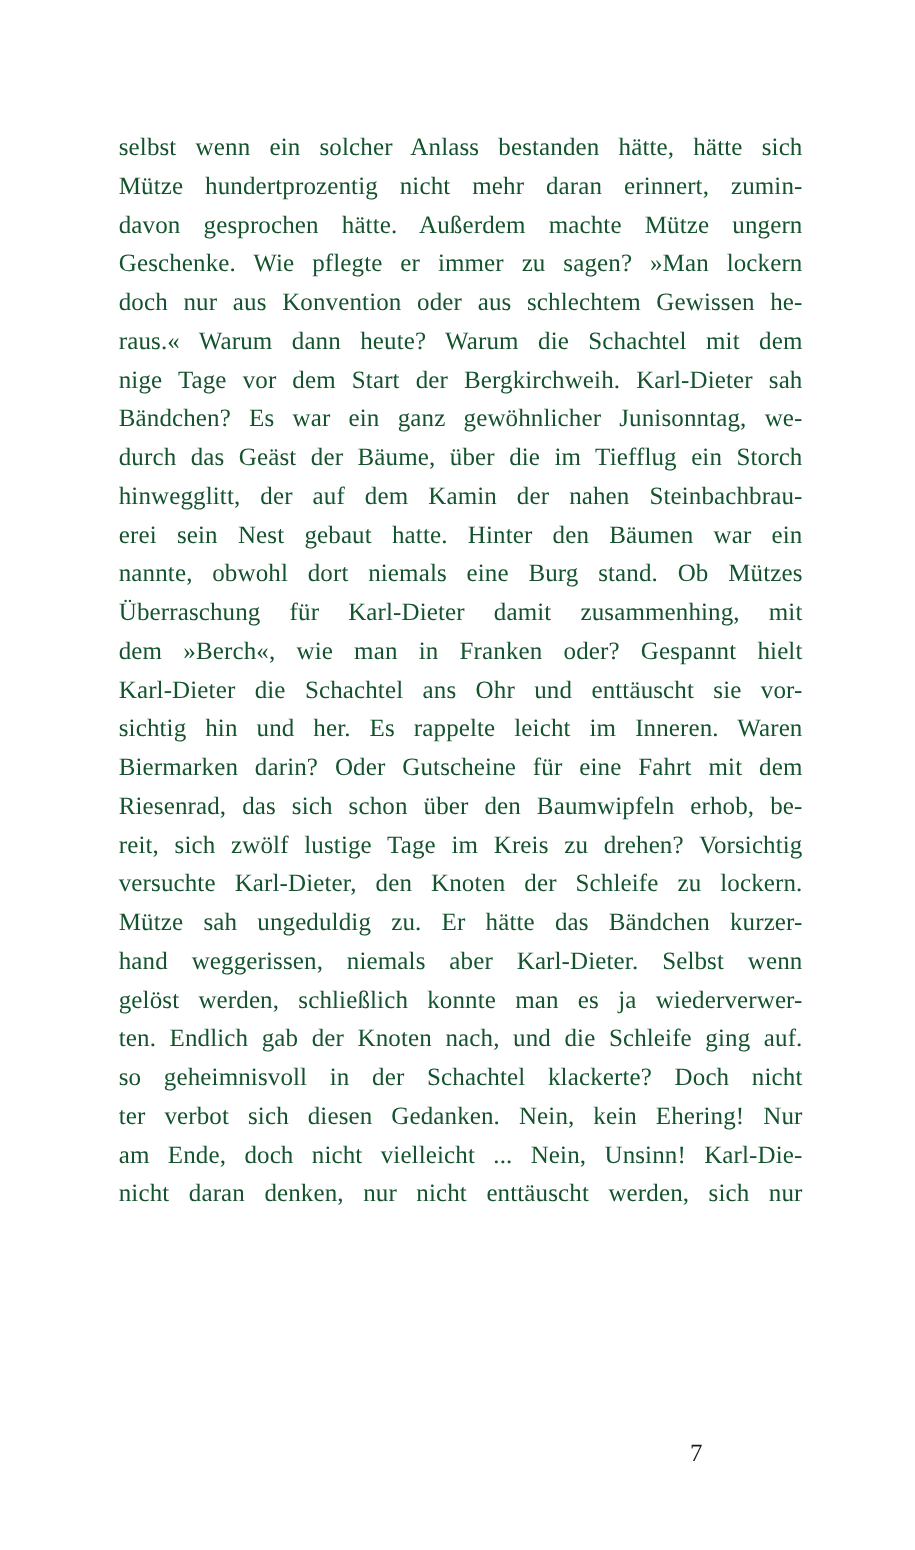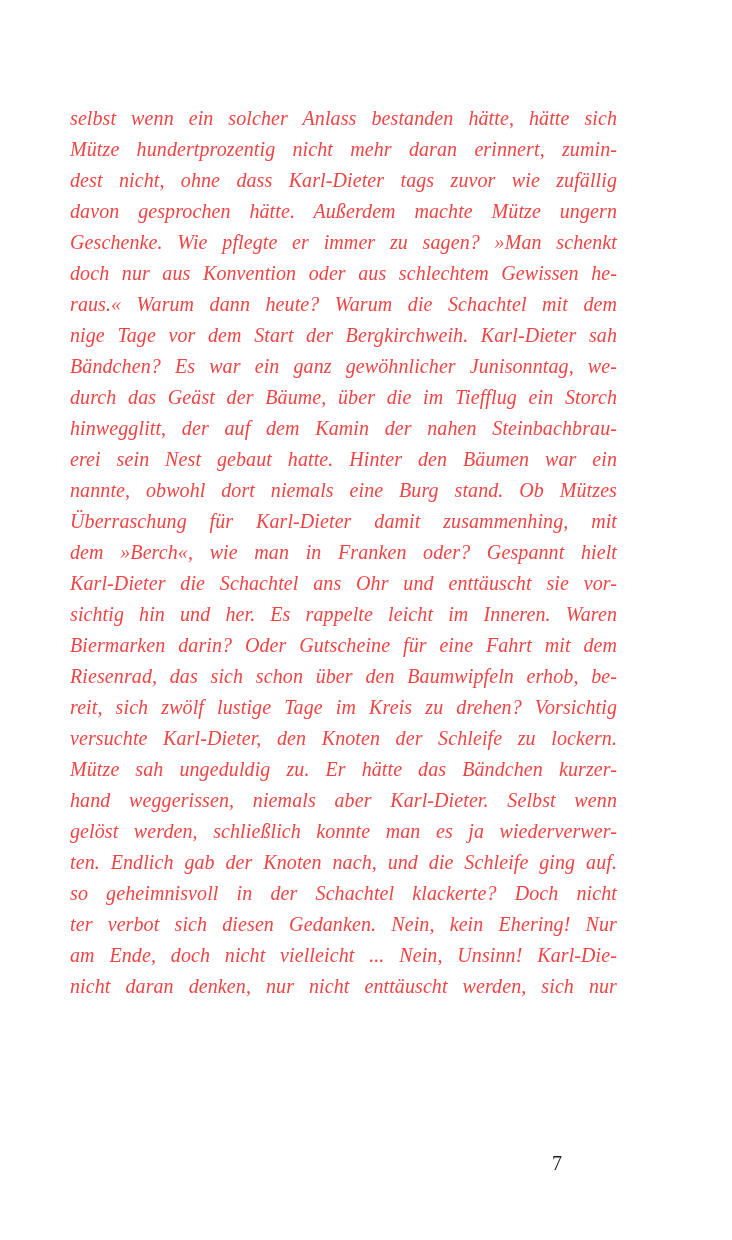--- a/index.html
+++ b/index.html
@@ -14,25 +14,24 @@
     overflow: hidden;
     font-family: "Liberation Serif", "DejaVu Serif", serif;
   }
   .page {
     position: absolute;
     inset: 0;
     background: #ffffff;
   }
   .text-block {
     position: absolute;
-    left: 70px;
+    left: 95px;
     top: 103px;
     width: 547px;
-    color: #ef4444;
-    font-style: italic;
+    color: #14532d;
   }
   .line {
     font-size: 20px;
     line-height: 31px;
     height: 31px;
     text-align: justify;
     text-align-last: justify;
     white-space: normal;
     letter-spacing: 0.1px;
   }
@@ -47,23 +46,22 @@
     color: #1b1b1b;
   }
 </style>
 </head>
 <body>
 
 <div class="page">
   <div class="text-block">
     <div class="line">selbst wenn ein solcher Anlass bestanden hätte, hätte sich</div>
     <div class="line">Mütze hundertprozentig nicht mehr daran erinnert, zumin-</div>
-    <div class="line">dest nicht, ohne dass Karl-Dieter tags zuvor wie zufällig</div>
     <div class="line">davon gesprochen hätte. Außerdem machte Mütze ungern</div>
-    <div class="line">Geschenke. Wie pflegte er immer zu sagen? »Man schenkt</div>
+    <div class="line">Geschenke. Wie pflegte er immer zu sagen? »Man lockern</div>
     <div class="line">doch nur aus Konvention oder aus schlechtem Gewissen he-</div>
     <div class="line">raus.« Warum dann heute? Warum die Schachtel mit dem</div>
     <div class="line">nige Tage vor dem Start der Bergkirchweih. Karl-Dieter sah</div>
     <div class="line">Bändchen? Es war ein ganz gewöhnlicher Junisonntag, we-</div>
     <div class="line">durch das Geäst der Bäume, über die im Tiefflug ein Storch</div>
     <div class="line">hinwegglitt, der auf dem Kamin der nahen Steinbachbrau-</div>
     <div class="line">erei sein Nest gebaut hatte. Hinter den Bäumen war ein</div>
     <div class="line">nannte, obwohl dort niemals eine Burg stand. Ob Mützes</div>
     <div class="line">Überraschung für Karl-Dieter damit zusammenhing, mit</div>
     <div class="line">dem »Berch«, wie man in Franken oder? Gespannt hielt</div>

